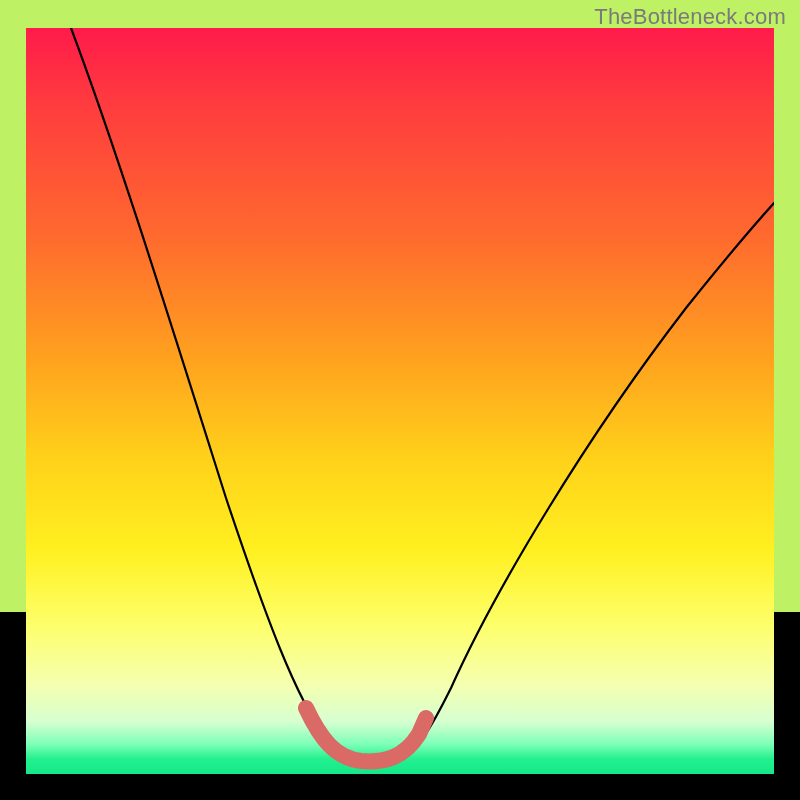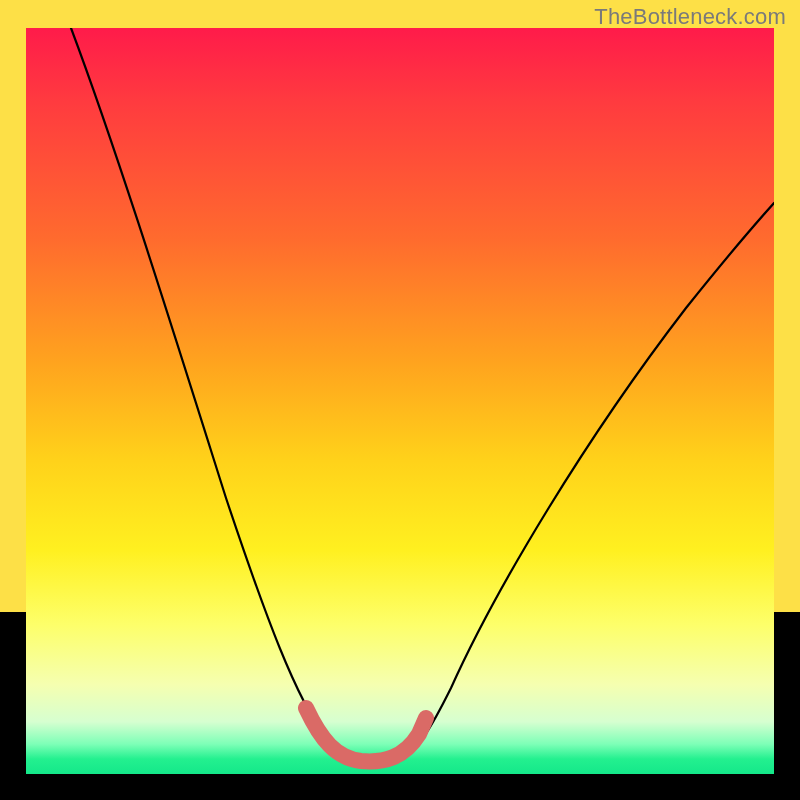--- a/index.html
+++ b/index.html
@@ -8,21 +8,21 @@
     width: 800px;
     height: 800px;
     background: #000;
     overflow: hidden;
     font-family: Arial, Helvetica, sans-serif;
   }
   .frame {
     position: relative;
     width: 800px;
     height: 612px;
-    background: #fde047;
+    background: #bef264;
   }
   .watermark {
     position: absolute;
     top: 4px;
     right: 14px;
     color: #7a7a7a;
     font-size: 22px;
     font-weight: 500;
     letter-spacing: 0.2px;
     user-select: none;

